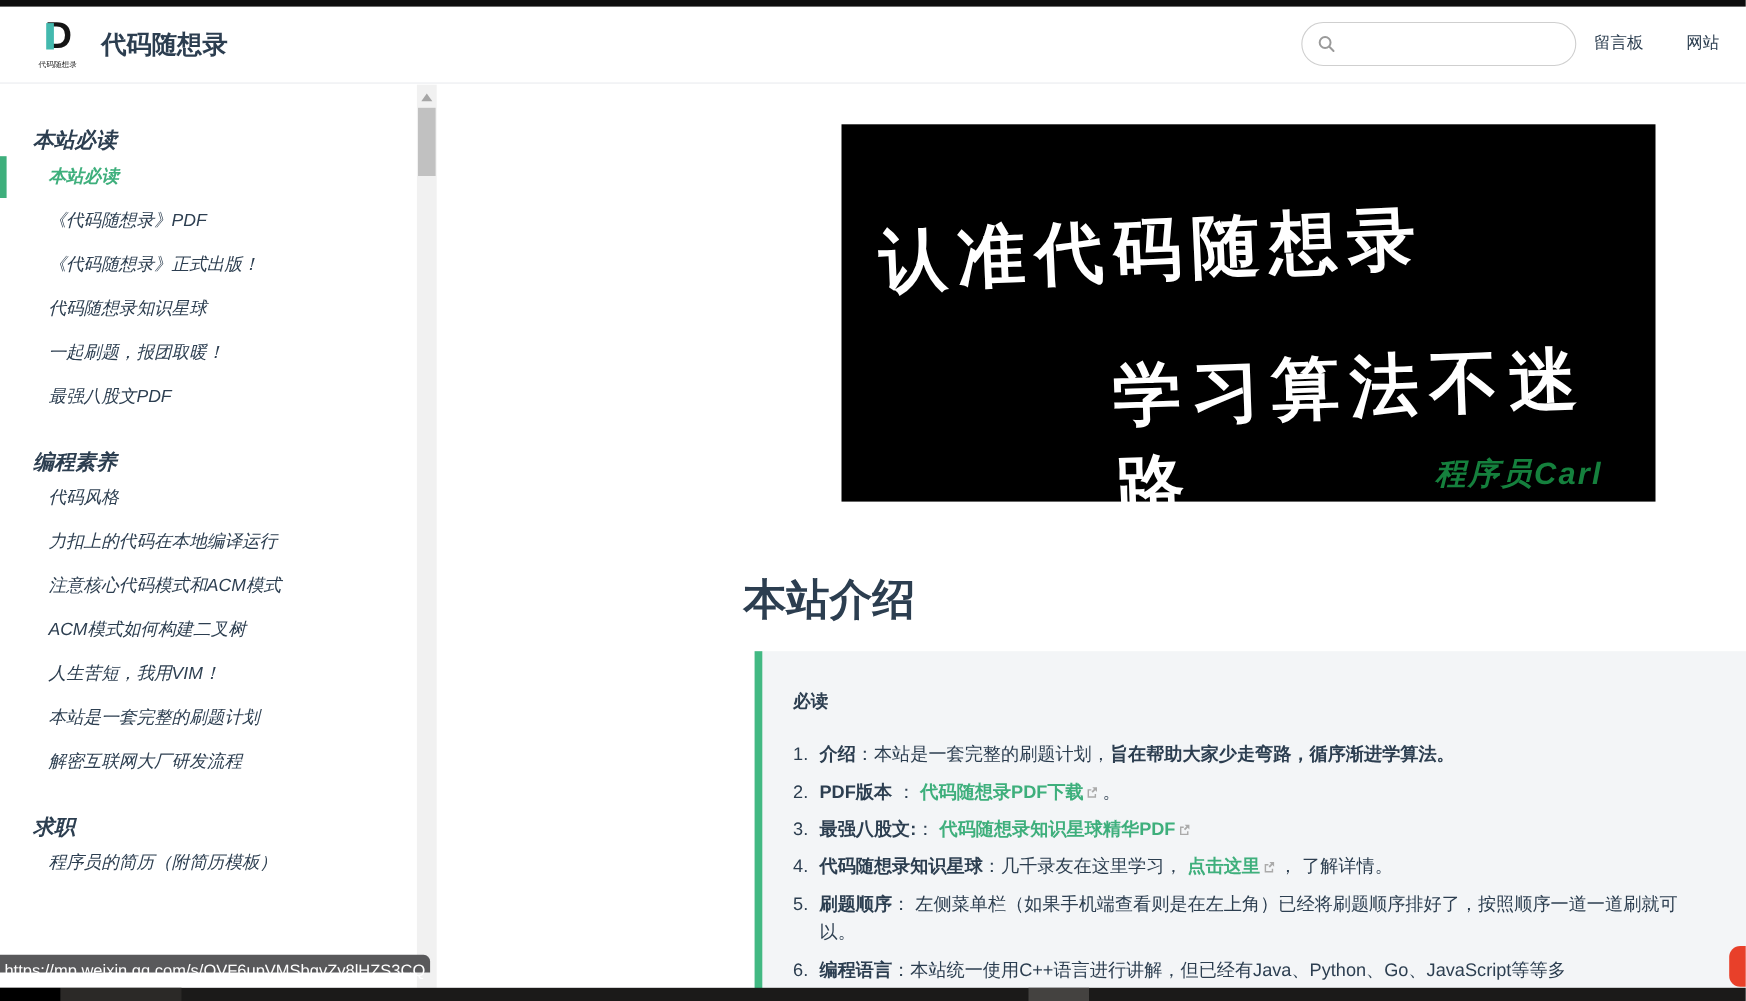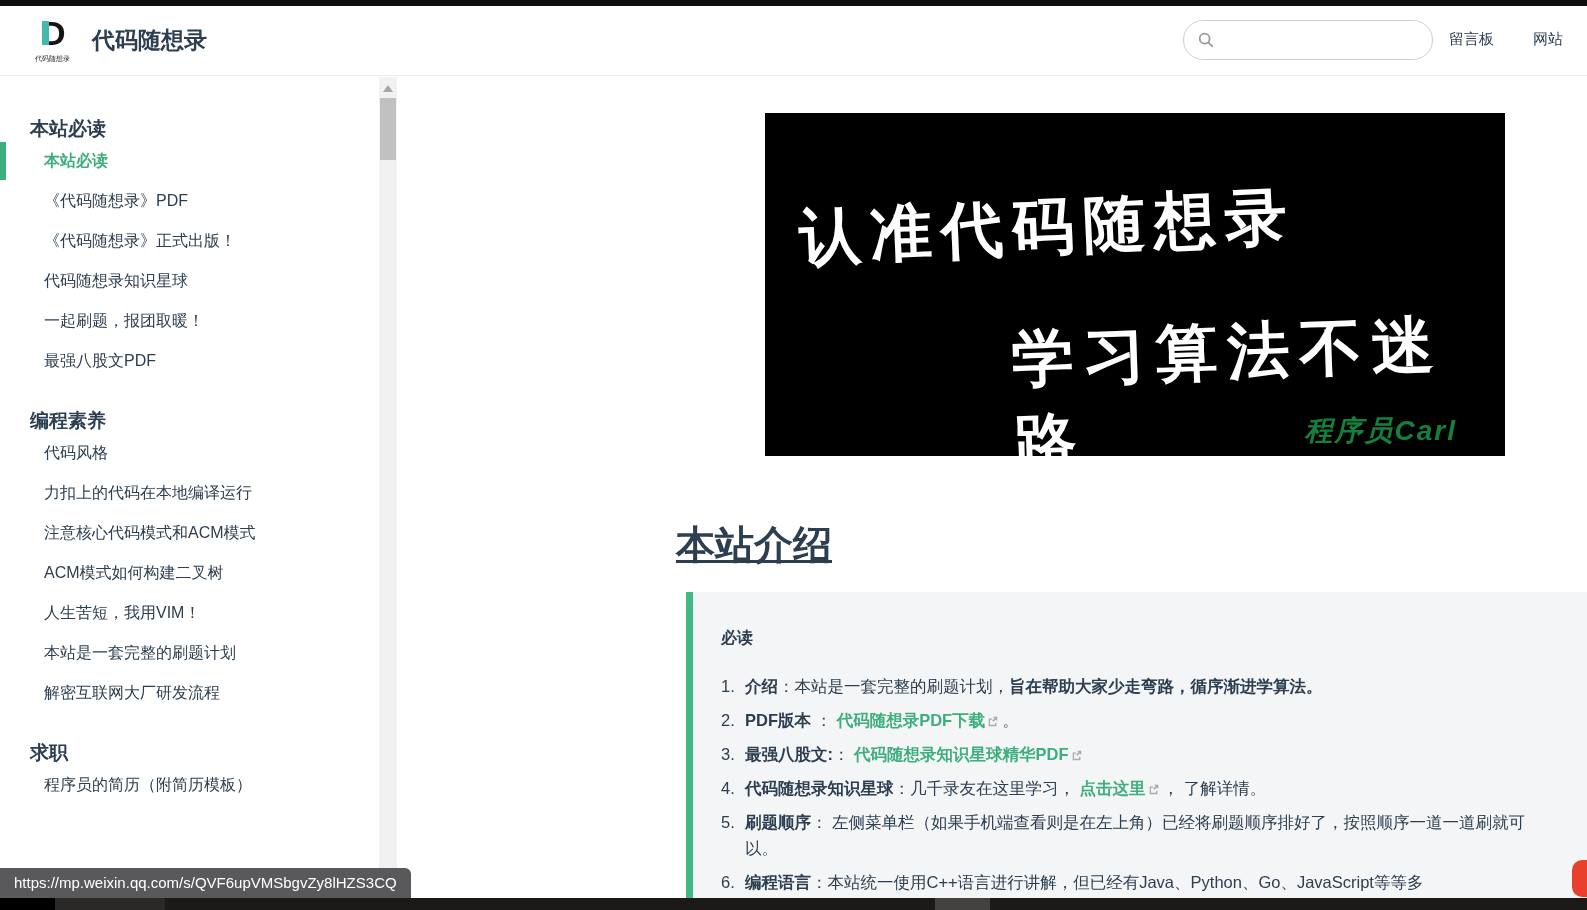--- a/index.html
+++ b/index.html
@@ -17,21 +17,21 @@
   .site-title { position:absolute; left:92px; top:19px; font-size:23px; font-weight:700; color:#2c3e50; }
   .search-box { position:absolute; left:1183px; top:14px; width:250px; height:40px; border:1px solid #cfcfcf;
     border-radius:20px; background:#fff; display:flex; align-items:center; padding-left:13px; }
   .search-box input { border:none; outline:none; flex:1; height:30px; font-size:15px; margin-left:8px;
     font-family:"Liberation Sans", sans-serif; background:transparent; }
   .hdr-link { position:absolute; top:24px; font-size:15px; color:#2c3e50; cursor:pointer; white-space:nowrap; }
   .hdr-link.l1 { left:1449px; }
   .hdr-link.l2 { left:1533px; }
 
   
-  .sidebar { position:absolute; left:0; top:77px; width:316px; height:833px; background:#fff; z-index:5; }
+  .sidebar { position:absolute; left:0; top:77px; width:316px; height:833px; background:#fff; z-index:5;font-style:italic; }
   .sb-heading { margin-top:28px; padding-left:30px; height:24px; line-height:24px; font-size:19px;
     font-weight:700; color:#2c3e50; }
   .sb-heading.first { margin-top:40px; }
   .sb-item { position:relative; height:40px; line-height:40px; padding-left:44px; font-size:16px;
     color:#2c3e50; cursor:pointer; white-space:nowrap; }
   .sb-item.active { color:#3eaf7c; font-weight:700; }
   .sb-item.active::before { content:""; position:absolute; left:0; top:1px; width:6px; height:38px; background:#3eaf7c; }
 
   
   .sb-scroll { position:absolute; left:379px; top:77px; width:18px; height:821px; background:#f1f1f1; z-index:6; }
@@ -41,36 +41,36 @@
 
   
   .banner { position:absolute; left:765px; top:113px; width:740px; height:343px; background:#000; z-index:4; }
   .banner-l1 { position:absolute; left:34px; top:72px; font-size:62px; font-weight:700; color:#fff;
     letter-spacing:9px; transform:rotate(-2.5deg); }
   .banner-l2 { position:absolute; left:248px; top:196px; font-size:62px; font-weight:700; color:#fff;
     letter-spacing:10px; transform:rotate(-2deg); }
   .banner-sig { position:absolute; right:48px; bottom:6px; font-size:28px; font-weight:700; color:#15803d;
     font-style:italic; letter-spacing:2px; }
 
-  .page-title { position:absolute; left:676px; top:518px; font-size:39px; font-weight:800; color:#2c3e50; z-index:4;text-decoration:underline; }
+  .page-title { position:absolute; left:676px; top:518px; font-size:39px; font-weight:800; color:#2c3e50; z-index:4; }
 
   .tip-box { position:absolute; left:686px; top:592px; width:930px; height:312px; background:#f3f5f7;
     border-left:7px solid #42b983; padding:36px 30px 0 28px; z-index:3; }
   .tip-title { font-size:16px; font-weight:700; color:#2c3e50; }
   .tip-list { margin-top:24px; width:815px; }
   .tip-item { position:relative; padding-left:24px; font-size:16.5px; line-height:26px; margin-bottom:8px;
     color:#2c3e50; }
   .tip-item .num { position:absolute; left:0; top:0; }
   .tip-item b { font-weight:700; }
   .tip-item a { color:#3eaf7c; font-weight:700; text-decoration:none; cursor:pointer; }
   .ext-icon { display:inline-block; vertical-align:-1px; margin:0 3px 0 2px; }
 
   
-  .status-tip { position:absolute; left:0; top:868px; height:30px; line-height:29px; background:#59595b;
-    color:#fff; font-size:15px; padding:0 14px; border-radius:0 6px 0 0; z-index:40; white-space:nowrap; }
+  .status-tip { position:absolute; left:0; top:868px; height:16px; line-height:29px; background:#59595b;
+    color:#fff; font-size:15px; padding:0 4px; border-radius:0 6px 0 0; z-index:40; white-space:nowrap; }
   .taskbar { position:absolute; left:0; top:898px; width:1587px; height:12px; background:#1b1a19; z-index:45; }
   .tb-seg1 { position:absolute; left:0; top:0; width:55px; height:12px; background:#000; }
   .tb-seg2 { position:absolute; left:55px; top:0; width:110px; height:12px; background:#2b2927; }
   .tb-seg3 { position:absolute; left:935px; top:0; width:55px; height:12px; background:#444240; }
   .red-blob { position:absolute; left:1572px; top:860px; width:15px; height:37px; background:#e8402a;
     border-radius:10px 0 0 10px; z-index:30; cursor:pointer; }
 </style>
 </head>
 <body>
 

